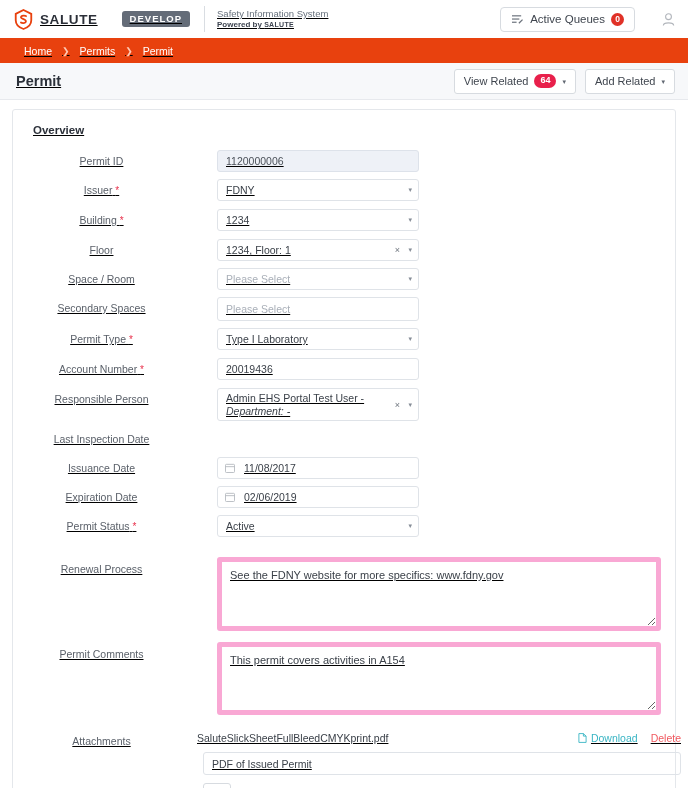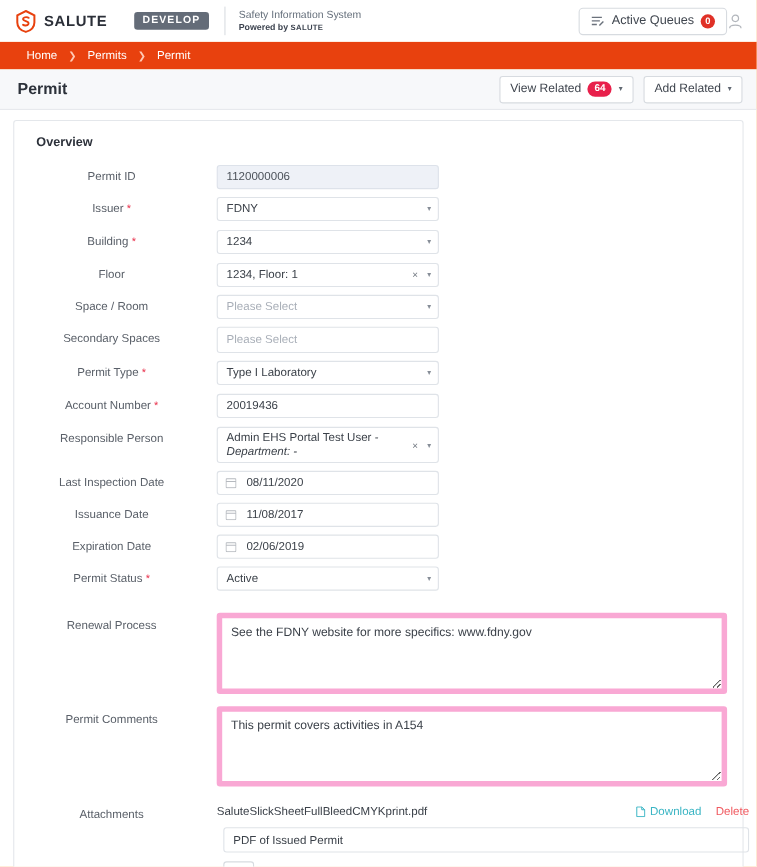--- a/index.html
+++ b/index.html
@@ -3,21 +3,21 @@
 <meta charset="utf-8">
 <style>
   * { box-sizing: border-box; }
   html, body {
     margin: 0; padding: 0;
     width: 688px; height: 788px;
     background: #ffffff;
     font-family: "Liberation Sans", sans-serif;
     -webkit-font-smoothing: antialiased;
   }
-  .page { width: 688px; height: 788px; position: relative; overflow: hidden; background:#fdba74; }
+  .page { width: 688px; height: 788px; position: relative; overflow: hidden; background:#d946ef;text-decoration:underline; }
 
   
   .topbar {
     height: 38px;
     background: #ffffff;
     display: flex;
     align-items: center;
     padding: 0 14px;
     position: relative;
   }
@@ -42,21 +42,21 @@
     width: 1px; height: 26px; background: #d9dde2;
     margin: 0 12px 0 14px;
   }
   .sys-text { line-height: 1.25; }
   .sys-title { font-size: 9.5px; color: #66707c; }
   .sys-sub { font-size: 8px; color: #3d4450; font-weight: bold; }
   .sys-sub .sal { font-size: 7px; letter-spacing: .3px; }
 
   .topbar-right {
     position: absolute; right: 12px; top: 0; height: 38px;
-    display: flex; align-items: center; gap: 0;
+    display: flex; align-items: center; gap: 26px;
   }
   .queues-btn {
     display: flex; align-items: center; gap: 6px;
     border: 1px solid #d7dbe0; border-radius: 4px;
     background: #ffffff;
     padding: 5px 10px;
     font-size: 11.5px; color: #3f454e;
     cursor: pointer;
     height: 25px;
   }
@@ -123,21 +123,21 @@
   
   .row { display: flex; align-items: flex-start; margin-bottom: 7px; }
   .lbl {
     width: 170px; flex: 0 0 170px;
     text-align: center; padding-right: 21px;
     font-size: 10.5px; color: #5a6069;
     line-height: 22px;
   }
   .lbl.tall { line-height: 18px; padding-top: 3px; }
   .req { color: #e8304b; font-size: 10px; }
-  .ctl { position: relative; }
+  .ctl { position: relative; margin-left: 20px; }
   .ctl.w200 { width: 202px; }
   .ctl.widest { width: 478px; }
 
   .fld {
     border: 1px solid #dfe3e8;
     border-radius: 3px;
     background: #ffffff;
     height: 22px;
     font-size: 10.5px;
     color: #3b4149;
@@ -364,27 +364,20 @@
             <span>Admin EHS Portal Test User -</span>
             <span class="dept">Department: -</span>
           </div>
           <span class="clear-x mid">×</span>
           <span class="arrow mid">▾</span>
         </div>
       </div>
 
       <div class="row" style="margin-top:3px">
         <div class="lbl"><span>Last Inspection Date</span></div>
-        <div class="ctl w200">
-          <div class="fld date noarrow">08/11/2020</div>
-          <svg class="cal-icon" viewBox="0 0 12 12">
-            <rect x="0.6" y="1.6" width="10.8" height="9.8" rx="1" fill="none" stroke="#7b828c" stroke-width="1.1"></rect>
-            <line x1="0.6" y1="4.4" x2="11.4" y2="4.4" stroke="#7b828c" stroke-width="1.1"></line>
-          </svg>
-        </div>
       </div>
 
       <div class="row">
         <div class="lbl"><span>Issuance Date</span></div>
         <div class="ctl w200">
           <div class="fld date noarrow">11/08/2017</div>
           <svg class="cal-icon" viewBox="0 0 12 12">
             <rect x="0.6" y="1.6" width="10.8" height="9.8" rx="1" fill="none" stroke="#7b828c" stroke-width="1.1"></rect>
             <line x1="0.6" y1="4.4" x2="11.4" y2="4.4" stroke="#7b828c" stroke-width="1.1"></line>
           </svg>

